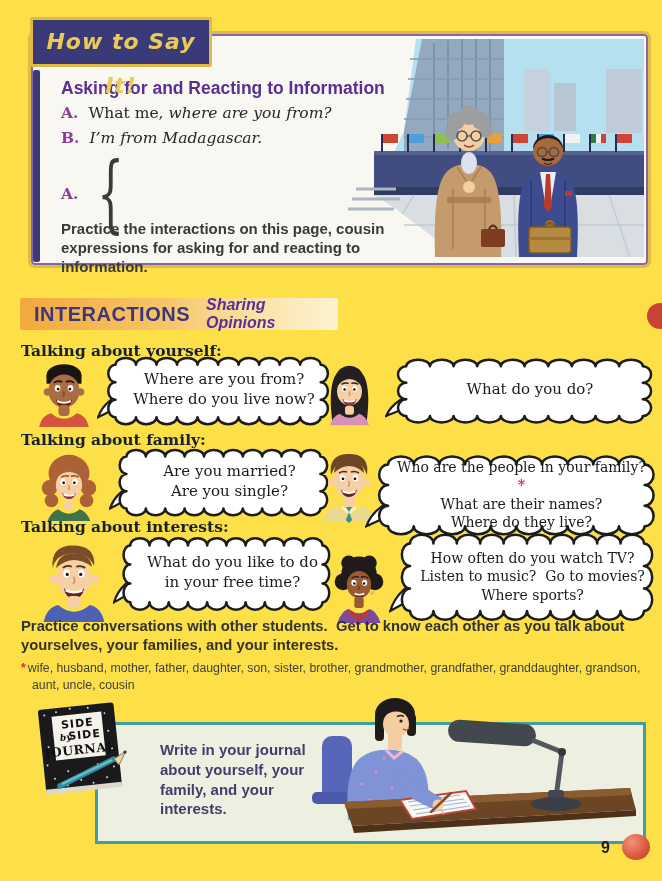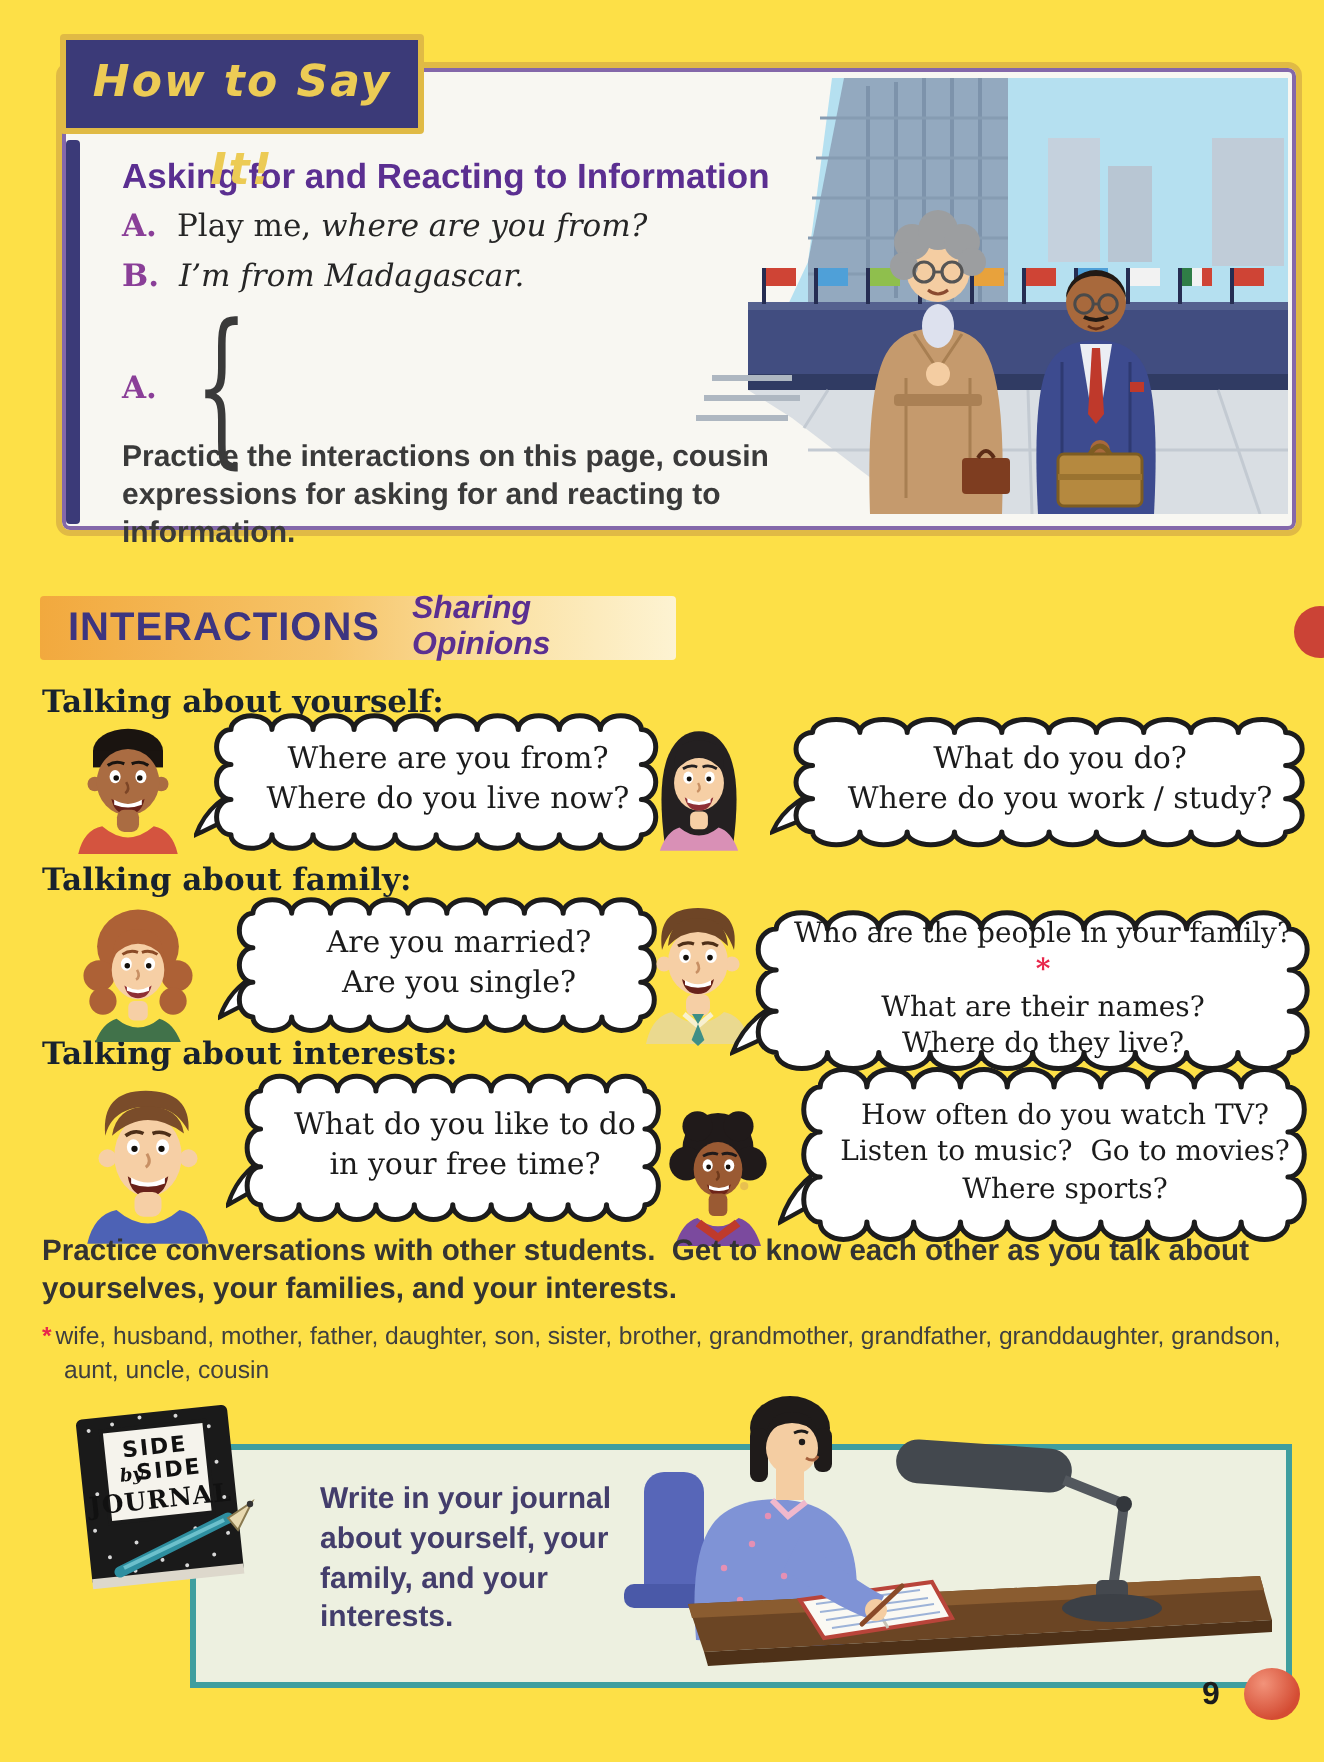--- a/index.html
+++ b/index.html
@@ -182,21 +182,21 @@
         <path d="M201,188 q5,-8 10,0" stroke="#7d5c22" stroke-width="2.5" fill="none"></path>
         <rect x="185" y="198" width="42" height="3" fill="#9a7330"></rect>
       </g>
     </svg>
 
     <div class="howto-label">How to Say It!</div>
     <h2 class="howto-heading">Asking for and Reacting to Information</h2>
 
     <div class="dialogue">
       <div class="dline">
-        <span class="dlabel">A.</span><span>Play me,</span>
+        <span class="dlabel">A.</span><span>What me,</span>
         <em>where are you from?</em>
       </div>
       <div class="dline">
         <span class="dlabel">B.</span><em>I’m from Madagascar.</em>
       </div>
       <div class="resp">
         <span class="dlabel">A.</span>
         <span class="brace">{</span>
       </div>
     </div>
@@ -259,21 +259,20 @@
       <rect x="27" y="54" width="10" height="10" rx="3" fill="#f6cfa5"></rect>
       <path d="M10,76 q4,-11 11,-13 q5.5,4.5 11,4.5 q5.5,0 11,-4.5 q7,2 11,13 z" fill="#d990b6"></path>
     </svg>
   </div>
   <div class="bubble b1r">
     <svg viewBox="0 0 230 76" preserveAspectRatio="none">
         <use href="#bubbleSym"></use>
       </svg>
     <div class="btext">
       <span>What do you do?</span>
-      <span>Where do you work / study?</span>
     </div>
   </div>
 
   <div class="face f2l">
     <svg viewBox="0 0 64 76">
       <ellipse cx="32" cy="27" rx="21" ry="19" fill="#ad6136"></ellipse>
       <circle cx="12" cy="42" r="8" fill="#ad6136"></circle>
         <circle cx="52" cy="42" r="8" fill="#ad6136"></circle>
       <circle cx="14" cy="55" r="7" fill="#ad6136"></circle>
         <circle cx="50" cy="55" r="7" fill="#ad6136"></circle>

